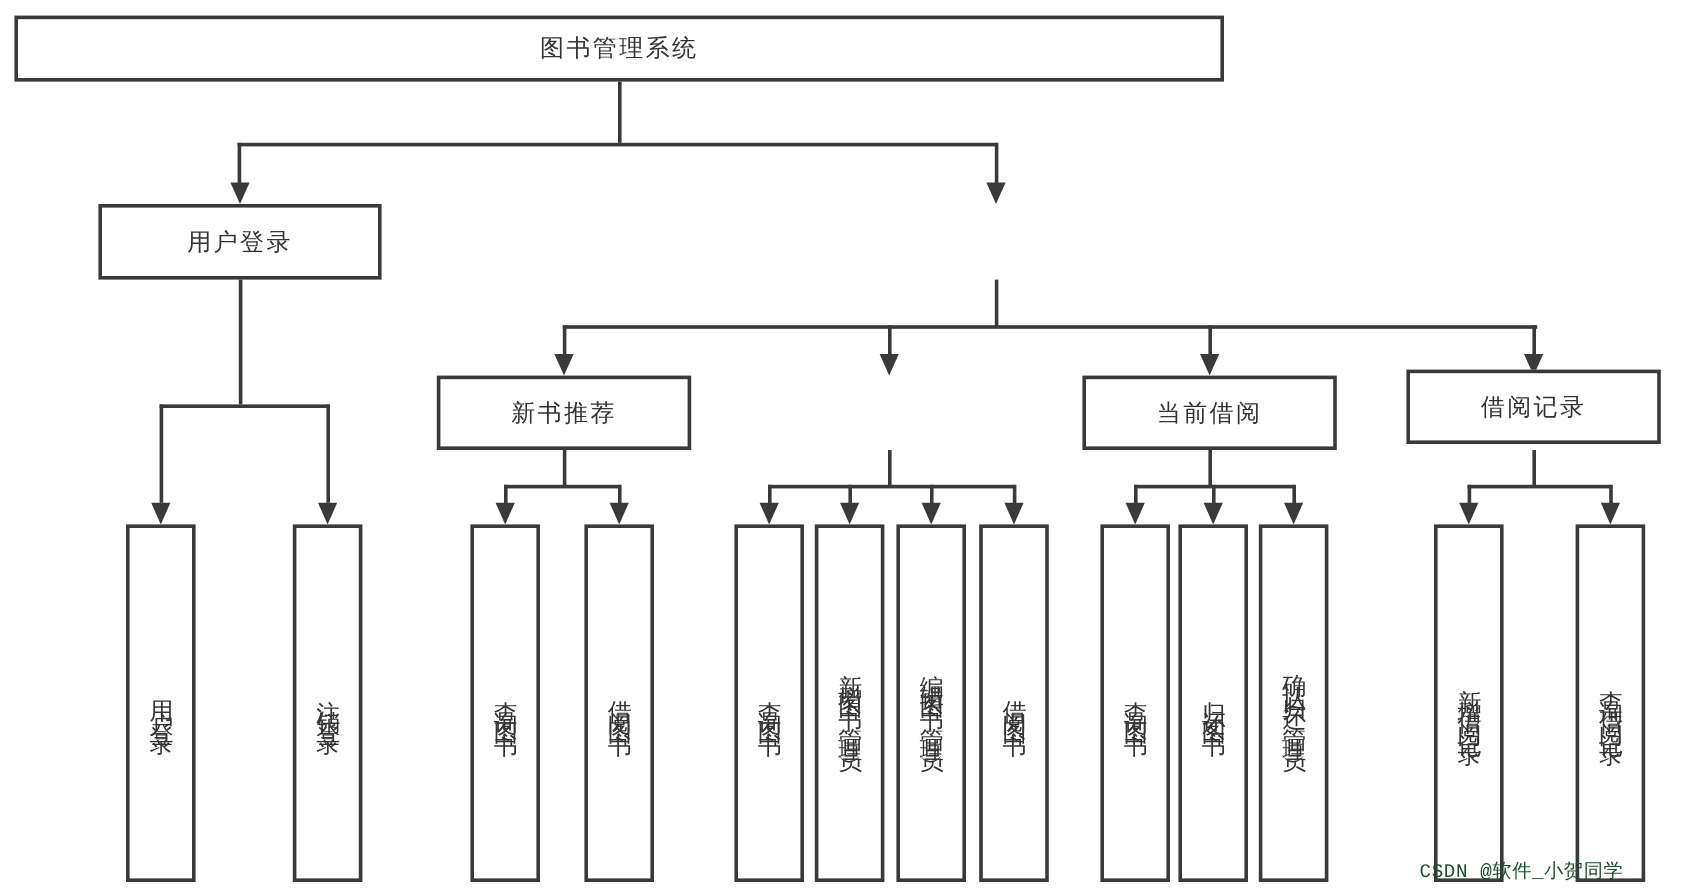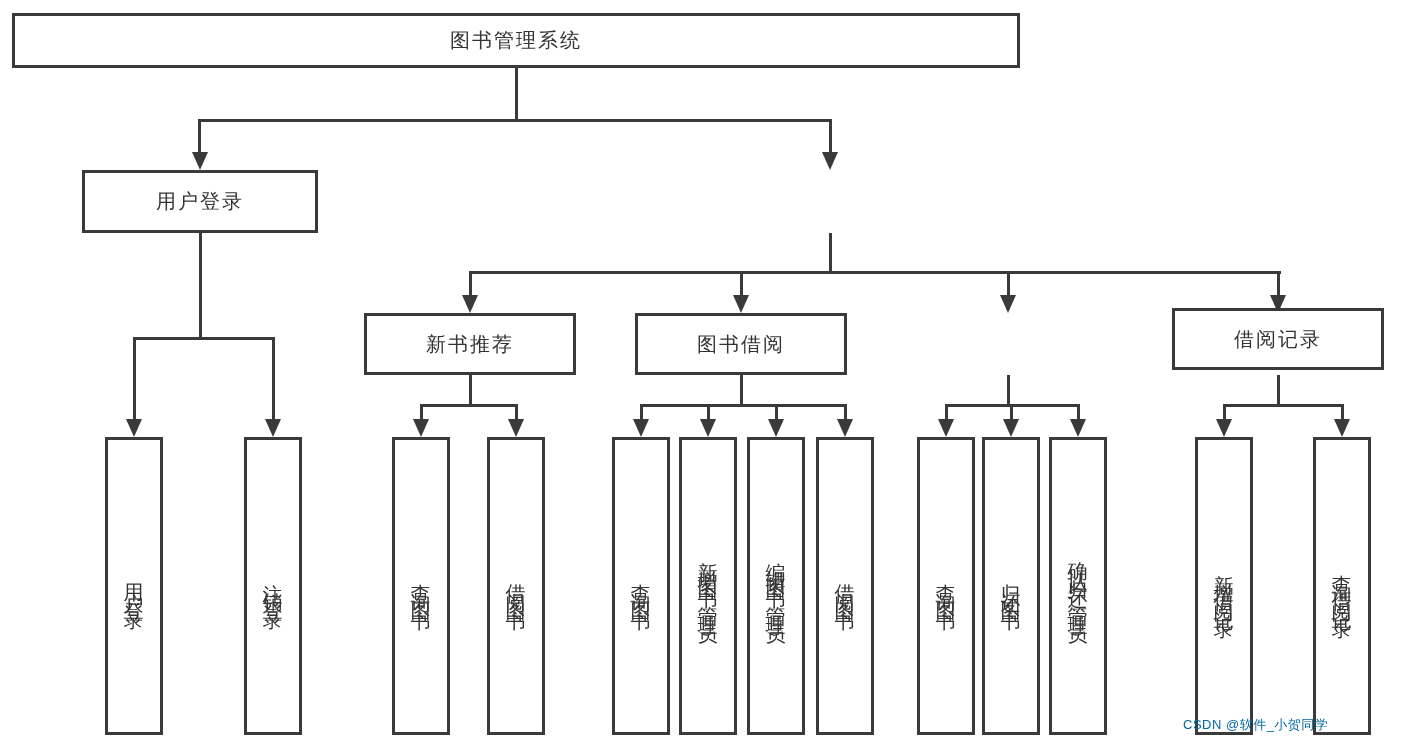--- a/index.html
+++ b/index.html
@@ -19,21 +19,21 @@
   }
   .vline { position:absolute; width:3px; background:#3a3a3a; }
   .hline { position:absolute; height:3px; background:#3a3a3a; }
   .arrow {
     position:absolute; width:0; height:0;
     border-left:8px solid transparent; border-right:8px solid transparent;
     border-top:18px solid #3a3a3a;
   }
   .watermark {
     position:absolute; left:1183px; top:716px; z-index:5;
-    font-size:13px; color:#0369a1; letter-spacing:0.5px; white-space:nowrap;
+    font-size:16px; color:#14532d; letter-spacing:0.5px; white-space:nowrap;font-family:Liberation Mono, monospace;
   }
 </style>
 </head>
 <body>
 
 <div class="stage">
 
   <div class="box" style="left:12px; top:13px; width:1008px; height:55px;">
     <span class="hlabel">图书管理系统</span>
   </div>
@@ -63,22 +63,22 @@
   <div class="vline" style="left:740px;  top:271px; height:26px;"></div>
   <div class="arrow" style="left:733px;  top:295px;"></div>
   <div class="vline" style="left:1007px; top:271px; height:26px;"></div>
   <div class="arrow" style="left:1000px; top:295px;"></div>
   <div class="vline" style="left:1277px; top:271px; height:26px;"></div>
   <div class="arrow" style="left:1270px; top:295px;"></div>
 
   <div class="box" style="left:364px;  top:313px; width:212px; height:62px;text-align:right;">
     <span class="hlabel">新书推荐</span>
   </div>
-  <div class="box" style="left:635px;  top:313px; width:212px; height:62px;">
-    <span class="hlabel">图书借阅</span>
+  <div class="box" style="left:902px;  top:313px; width:212px; height:62px;">
+    <span class="hlabel">当前借阅</span>
   </div>
   <div class="box" style="left:1172px; top:308px; width:212px; height:62px;">
     <span class="hlabel">借阅记录</span>
   </div>
 
   <div class="vline" style="left:469px; top:375px; height:31px;"></div>
   <div class="hline" style="left:420px; top:404px; width:97px;"></div>
   <div class="vline" style="left:420px; top:404px; height:16px;"></div>
   <div class="arrow" style="left:413px; top:419px;"></div>
   <div class="vline" style="left:515px; top:404px; height:16px;"></div>

